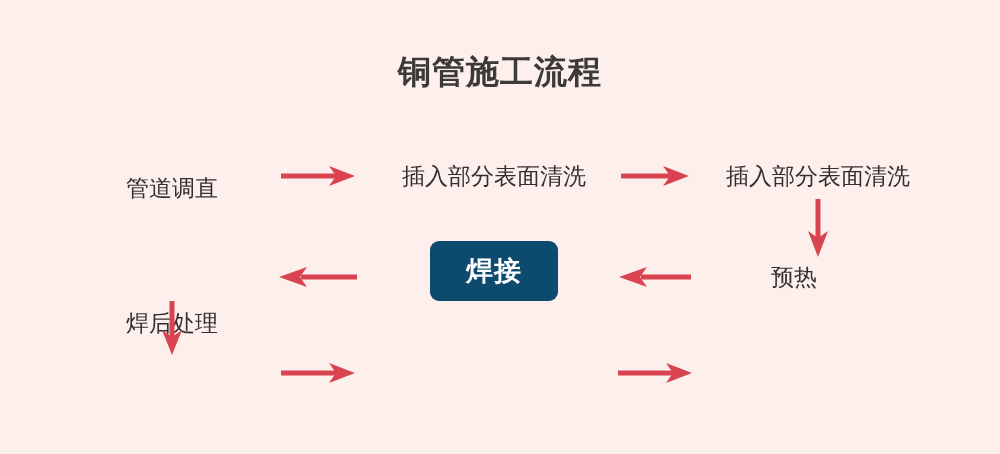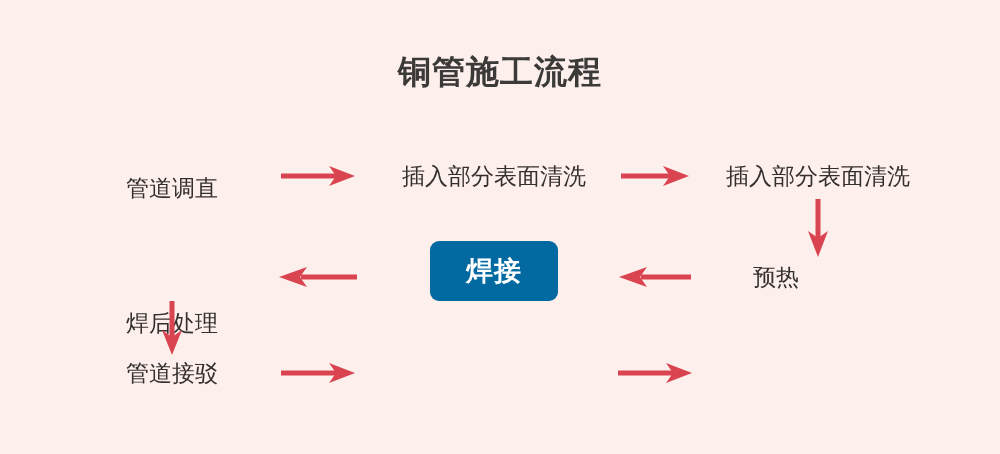--- a/index.html
+++ b/index.html
@@ -41,21 +41,21 @@
     line-height: 34px;
     text-align: center;
     white-space: nowrap;
     transform: translate(-50%, -50%);
   }
 
   
   .node-highlight {
     position: absolute;
     transform: translate(-50%, -50%);
-    background: #0369a1;
+    background: #0c4a6e;
     color: #ffffff;
     font-size: 27px;
     font-weight: bold;
     border-radius: 9px;
     width: 128px;
     height: 60px;
     line-height: 60px;
     text-align: center;
     letter-spacing: 1px;
     box-sizing: border-box;
@@ -114,30 +114,29 @@
 
   <div class="node-highlight" style="left:494px; top:271px;">焊接</div>
 
   <div class="arrow-h" style="left:655px; top:277px;">
     <svg width="76" height="26" viewBox="0 0 76 26">
       <path d="M74 13 L24 13" stroke="#d94450" stroke-width="5" stroke-linecap="butt" fill="none"></path>
       <path d="M2 13 L30 3 L23 13 L30 23 Z" fill="#d94450"></path>
     </svg>
   </div>
 
-  <div class="node" style="left:776px; top:277px;">预热</div>
+  <div class="node" style="left:794px; top:277px;">预热</div>
 
   <div class="arrow-v" style="left:172px; top:328px;">
     <svg width="26" height="58" viewBox="0 0 26 58">
       <path d="M13 2 L13 39" stroke="#d94450" stroke-width="5" stroke-linecap="butt" fill="none"></path>
       <path d="M13 56 L3 31 L13 38 L23 31 Z" fill="#d94450"></path>
     </svg>
   </div>
 
-  <div class="node" style="left:172px; top:373px;">管道接驳</div>
 
   <div class="arrow-h" style="left:318px; top:373px;">
     <svg width="78" height="26" viewBox="0 0 78 26">
       <path d="M2 13 L58 13" stroke="#d94450" stroke-width="5" stroke-linecap="butt" fill="none"></path>
       <path d="M76 13 L50 3 L57 13 L50 23 Z" fill="#d94450"></path>
     </svg>
   </div>
 
 
   <div class="arrow-h" style="left:655px; top:373px;">

